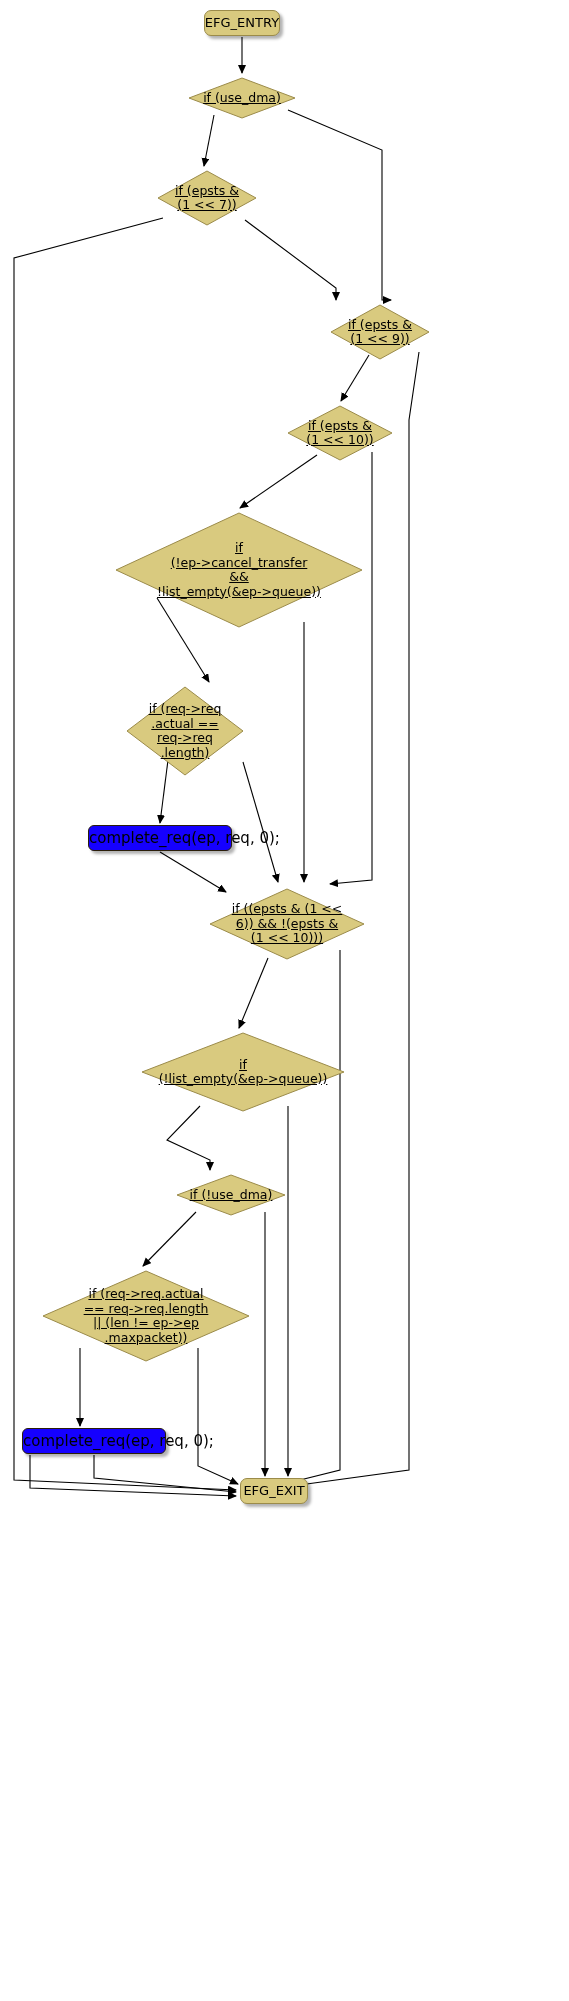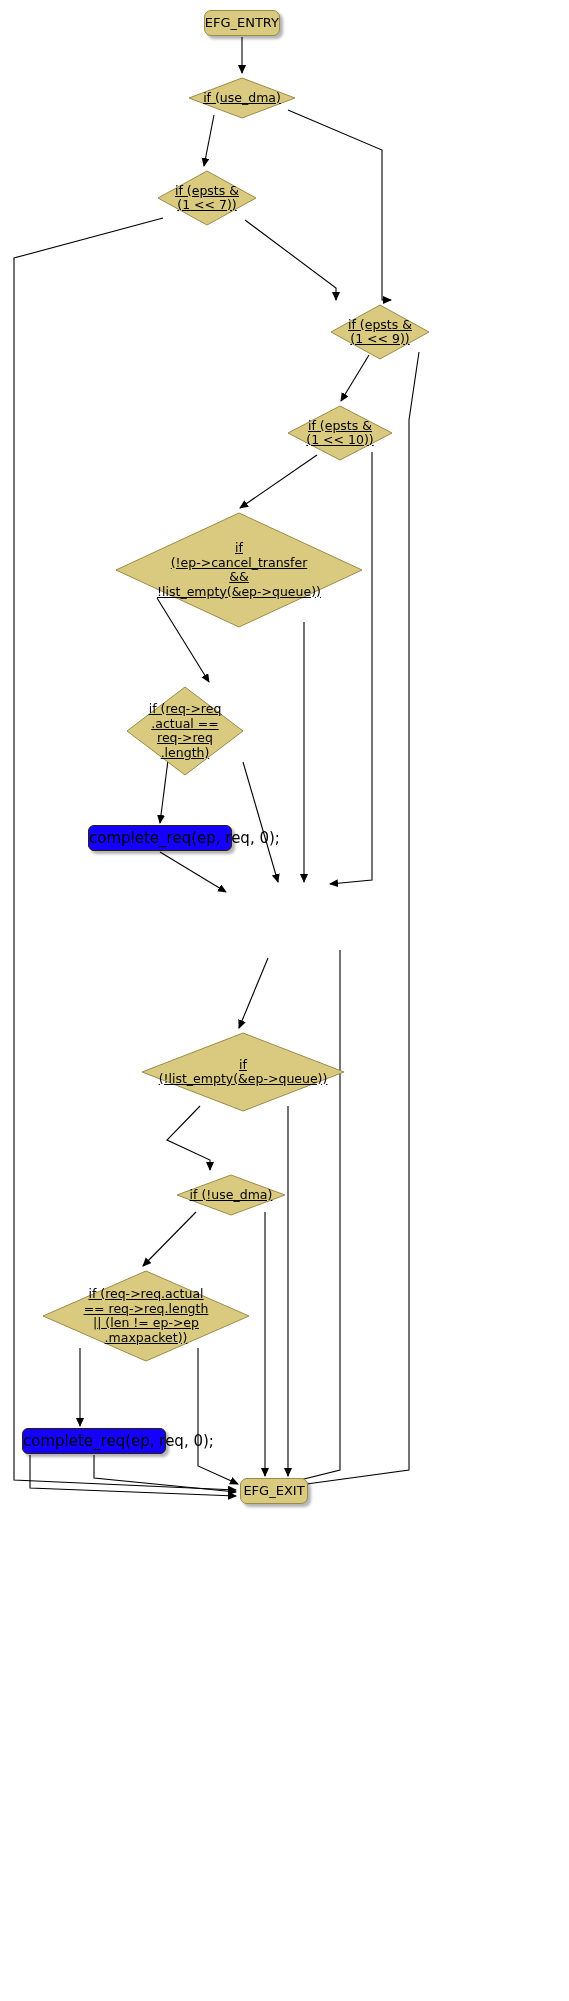--- a/index.html
+++ b/index.html
@@ -135,21 +135,21 @@
       <path d="M80,1348 L80,1426"></path>
 
       <path d="M198,1348 L198,1466 L238,1484"></path>
 
       <path d="M94,1455 L94,1478 L236,1492"></path>
 
       <path d="M30,1455 L30,1488 L236,1496"></path>
     </g>
   </svg>
 
-  <div class="node terminal" style="left:204px; top:10px; width:76px; height:26px;justify-content:flex-end;">
+  <div class="node terminal" style="left:204px; top:10px; width:76px; height:26px;">
     <span>EFG_ENTRY</span>
   </div>
 
   <div class="node decision" style="left:186px; top:75px; width:112px; height:46px;">
     <svg class="dshape" viewBox="0 0 112 46" preserveAspectRatio="none">
       <polygon points="56,3 109,23 56,43 3,23" fill="#D9CA7F" stroke="#9B8B4A" stroke-width="1"></polygon>
     </svg>
     <span class="dlabel">if (use_dma)</span>
   </div>
 
@@ -194,20 +194,28 @@
     <span class="dlabel">if (req-&gt;req
 .actual ==
 req-&gt;req
 .length)</span>
   </div>
 
   <div class="node action" style="left:88px; top:825px; width:144px; height:26px;">
     <span>complete_req(ep, req, 0);</span>
   </div>
 
+  <div class="node decision" style="left:207px; top:886px; width:160px; height:76px;">
+    <svg class="dshape" viewBox="0 0 160 76" preserveAspectRatio="none">
+      <polygon points="80,3 157,38 80,73 3,38" fill="#D9CA7F" stroke="#9B8B4A" stroke-width="1"></polygon>
+    </svg>
+    <span class="dlabel">if ((epsts &amp; (1 &lt;&lt;
+6)) &amp;&amp; !(epsts &amp;
+(1 &lt;&lt; 10)))</span>
+  </div>
 
   <div class="node decision" style="left:139px; top:1030px; width:208px; height:84px;">
     <svg class="dshape" viewBox="0 0 208 84" preserveAspectRatio="none">
       <polygon points="104,3 205,42 104,81 3,42" fill="#D9CA7F" stroke="#9B8B4A" stroke-width="1"></polygon>
     </svg>
     <span class="dlabel">if
 (!list_empty(&amp;ep-&gt;queue))</span>
   </div>
 
   <div class="node decision" style="left:174px; top:1172px; width:114px; height:46px;">

